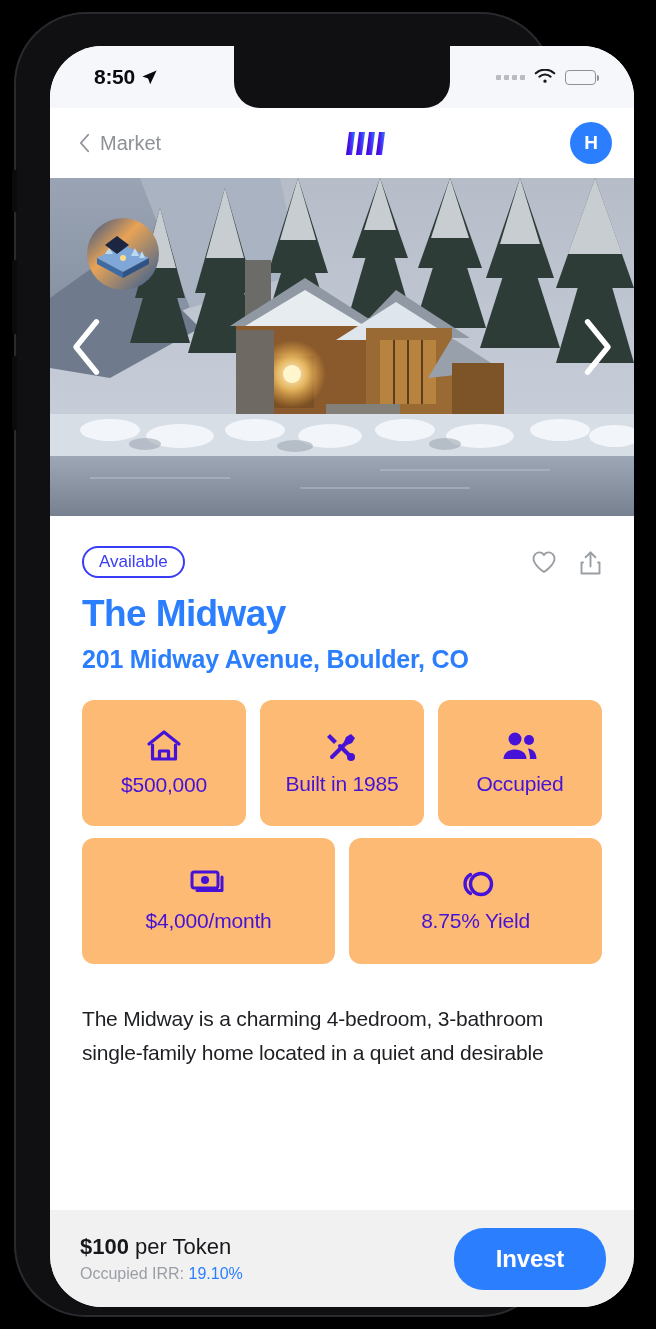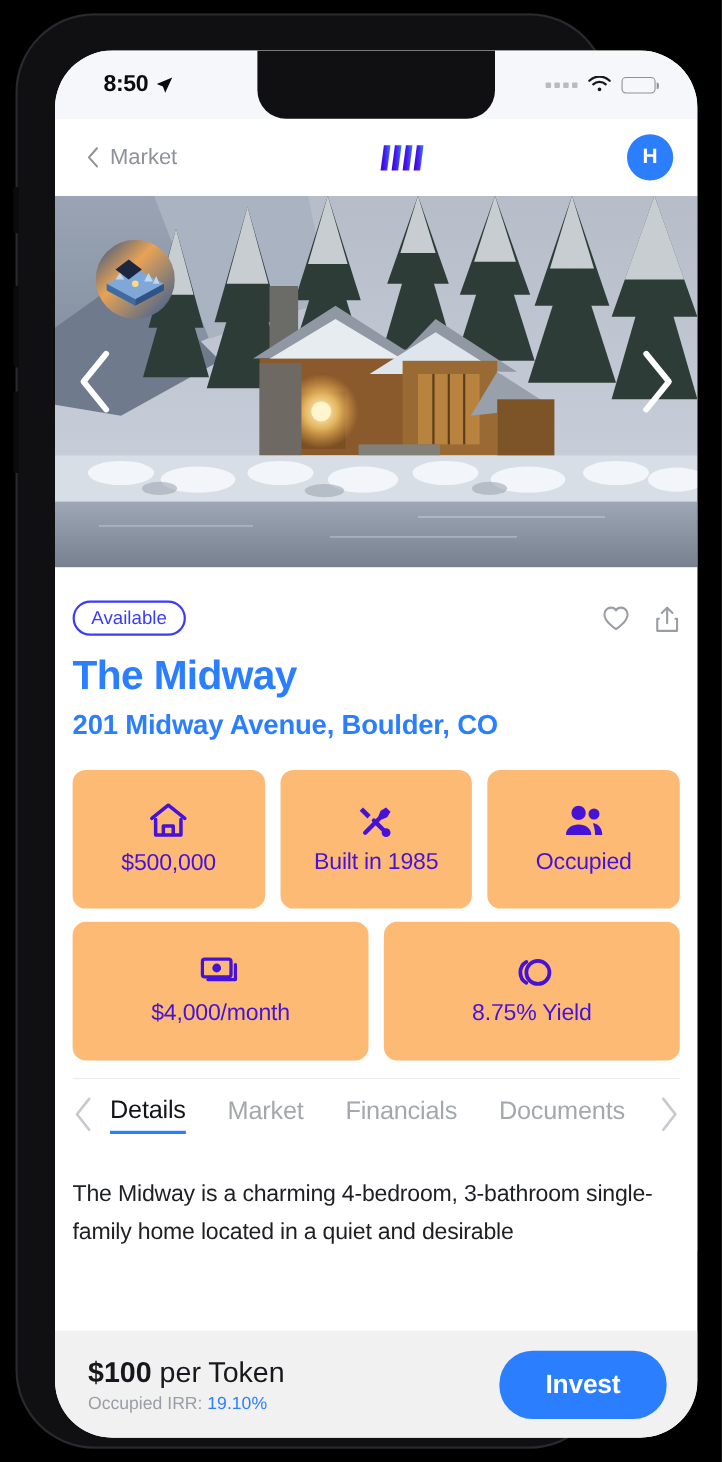--- a/index.html
+++ b/index.html
@@ -149,21 +149,21 @@
   .hero-arrow {
     position: absolute; top: 50%; transform: translateY(-50%);
     width: 46px; height: 60px;
     display: flex; align-items: center; justify-content: center;
     color: #ffffff;
   }
   .hero-arrow.left { left: 14px; }
   .hero-arrow.right { right: 14px; }
 
   
-  .content { padding: 0 16px; background: #fff; }
+  .content { padding: 0 32px; background: #fff; }
 
   .meta-row {
     display: flex; align-items: flex-start; justify-content: space-between;
     padding-top: 30px;
   }
   .badge {
     border: 2.2px solid #3b3cf5; color: #3b3cf5;
     border-radius: 20px; padding: 5px 15px 6px;
     font-size: 17px; font-weight: 500; line-height: 1;
   }
@@ -235,21 +235,21 @@
 
   
   .bottombar {
     position: absolute; left: 0; right: 0; bottom: 0;
     height: 97px;
     background: #f1f1f2;
     display: flex; align-items: center; justify-content: space-between;
     padding: 0 28px 0 30px;
   }
   .price-block { display: flex; flex-direction: column; gap: 5px; }
-  .price-line { font-size: 26px; color: #17181b; }
+  .price-line { font-size: 22px; color: #17181b; }
   .price-line b { font-weight: bold; }
   .irr-line { font-size: 16px; color: #9a9ea4; }
   .irr-line span { color: #2b7fff; font-weight: 500; }
   .invest-btn {
     background: #2b7fff; color: #fff;
     border: none; border-radius: 30px;
     padding: 17px 42px;
     font-size: 24px; font-weight: bold;
     font-family: "Liberation Sans", sans-serif;
     letter-spacing: -0.2px;
@@ -532,34 +532,20 @@
             <div class="stat-card">
               <svg class="stat-icon" width="38" height="30" viewBox="0 0 38 30">
                 <circle cx="24" cy="15" r="10.5" fill="none" stroke="#4612d8" stroke-width="3.4"></circle>
                 <path d="M13.5 5.5a11 11 0 0 0 0 19" fill="none" stroke="#4612d8" stroke-width="3.4" stroke-linecap="round"></path>
               </svg>
               <span class="stat-label">8.75% Yield</span>
             </div>
           </div>
         </div>
 
-        <div class="tabbar">
-          <svg class="tab-chev" width="20" height="34" viewBox="0 0 20 34">
-            <path d="M15 3L4 17l11 14" stroke="#c6c9ce" stroke-width="2.4" fill="none" stroke-linecap="round" stroke-linejoin="round"></path>
-          </svg>
-          <div class="tab-scroll">
-            <span class="tab active">Details</span>
-            <span class="tab">Market</span>
-            <span class="tab">Financials</span>
-            <span class="tab">Documents</span>
-          </div>
-          <svg class="tab-chev" width="20" height="34" viewBox="0 0 20 34">
-            <path d="M5 3l11 14L5 31" stroke="#c6c9ce" stroke-width="2.4" fill="none" stroke-linecap="round" stroke-linejoin="round"></path>
-          </svg>
-        </div>
 
         <p class="desc">The Midway is a charming 4-bedroom, 3-bathroom single-family home located in a quiet and desirable</p>
       </div>
 
       <div class="bottombar">
         <div class="price-block">
           <div class="price-line">
             <b>$100</b><span> per Token</span>
           </div>
           <div class="irr-line">

